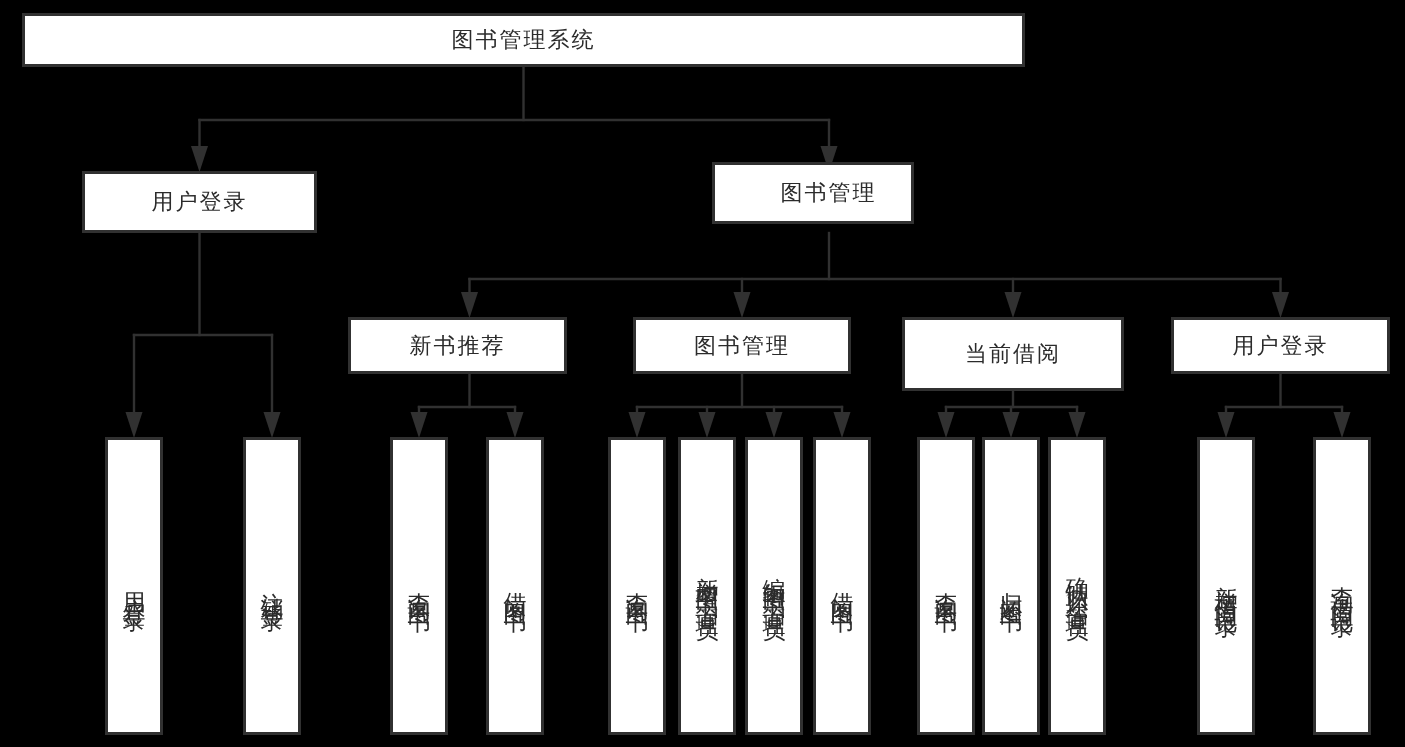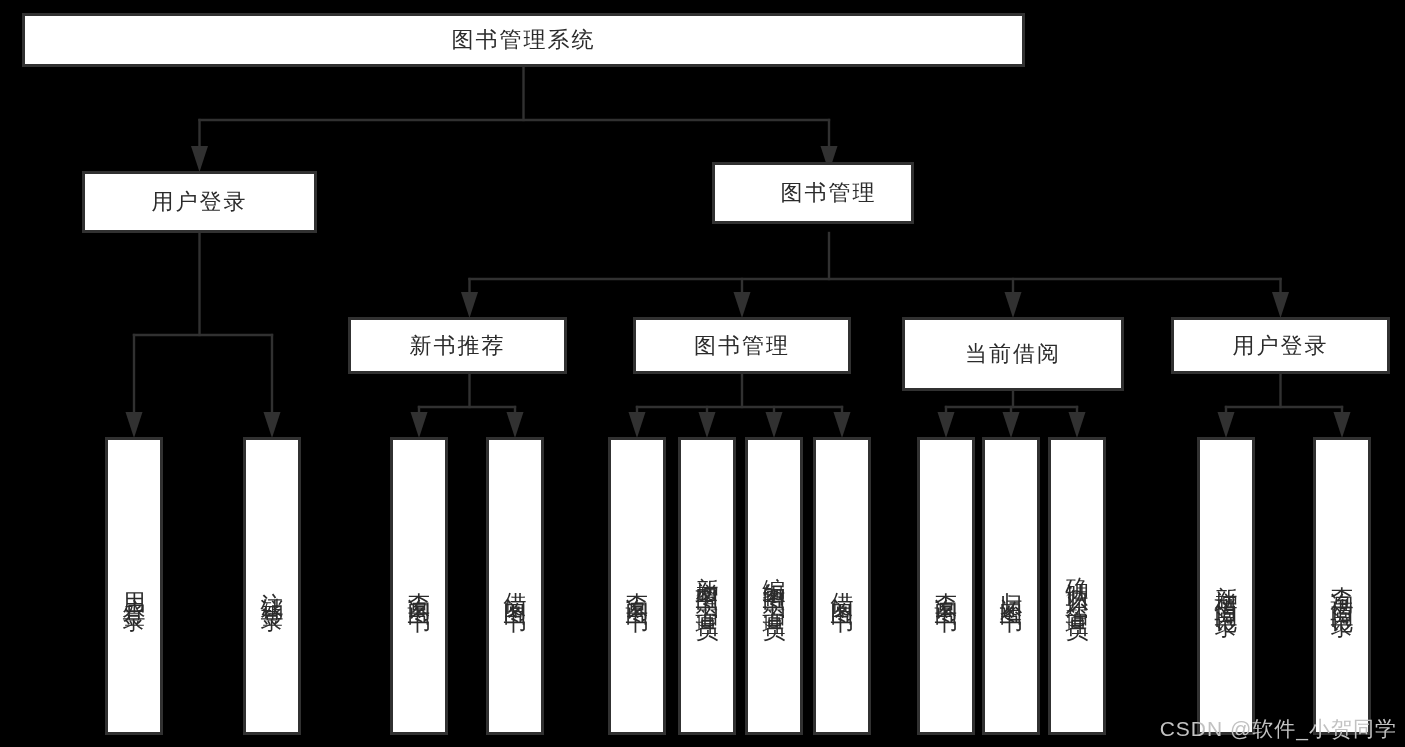--- a/index.html
+++ b/index.html
@@ -154,14 +154,13 @@
       <div class="node v" style="left: 1048px; top: 437px; width: 58px; height: 298px;">
         <span>确认归还（管理员）</span>
       </div>
       <div class="node v" style="left: 1197px; top: 437px; width: 58px; height: 298px;">
         <span>新增借阅记录</span>
       </div>
       <div class="node v" style="left: 1313px; top: 437px; width: 58px; height: 298px;">
         <span>查询借阅记录</span>
       </div>
     </div>
-  <div id="watermark">CSDN @软件_小贺同学</div>
 </div>
 
 </body></html>

